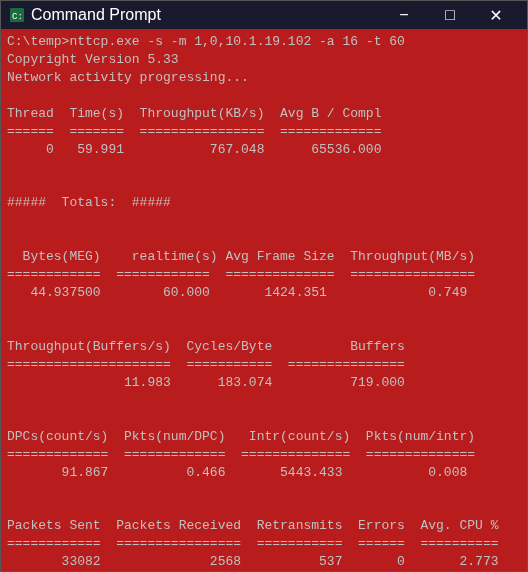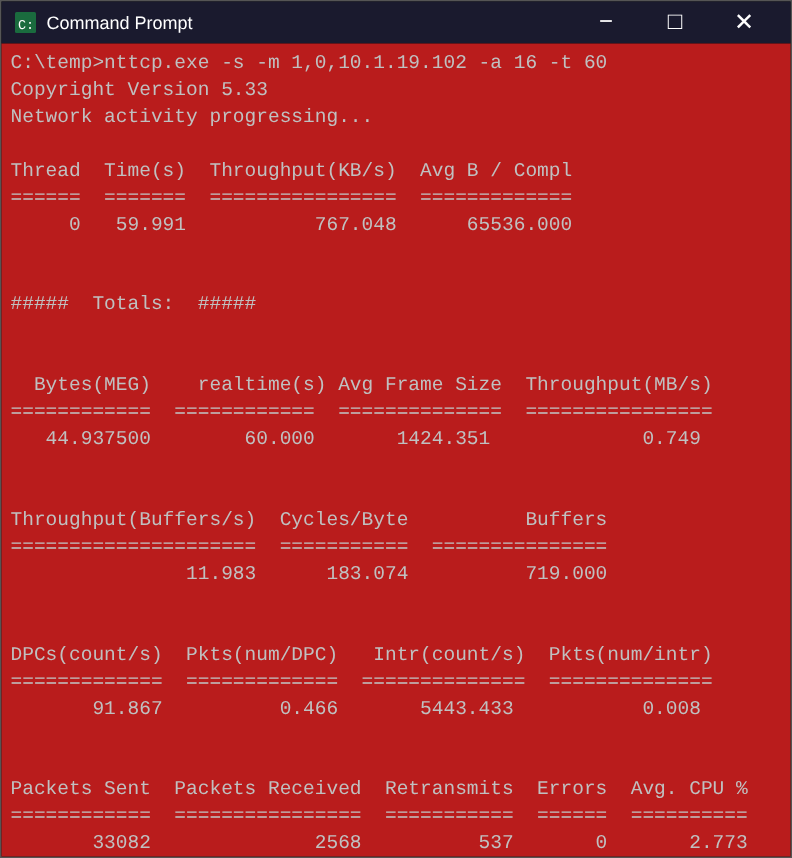--- a/index.html
+++ b/index.html
@@ -32,21 +32,21 @@
       height: 16px;
       margin-right: 6px;
       display: flex;
       align-items: center;
       justify-content: center;
     }
     .title-bar-icon svg { width: 14px; height: 14px; }
     .title-bar-text {
       flex: 1;
       color: #fff;
-      font-size: 12px;
+      font-size: 16px;
       font-family: 'Segoe UI', Arial, sans-serif;
     }
     .title-bar-buttons {
       display: flex;
       gap: 0;
     }
     .tb-btn {
       width: 46px;
       height: 28px;
       display: flex;

